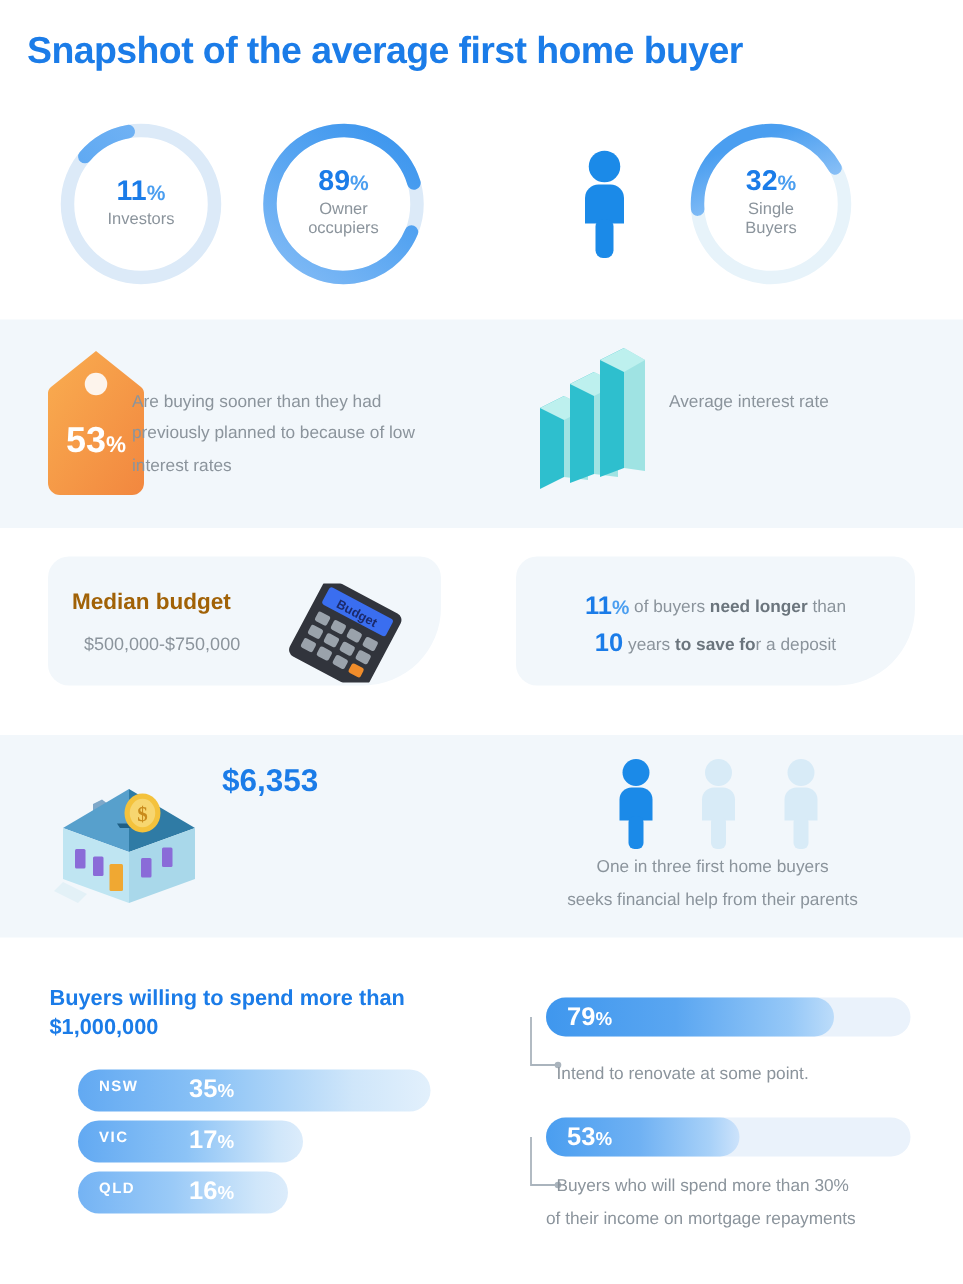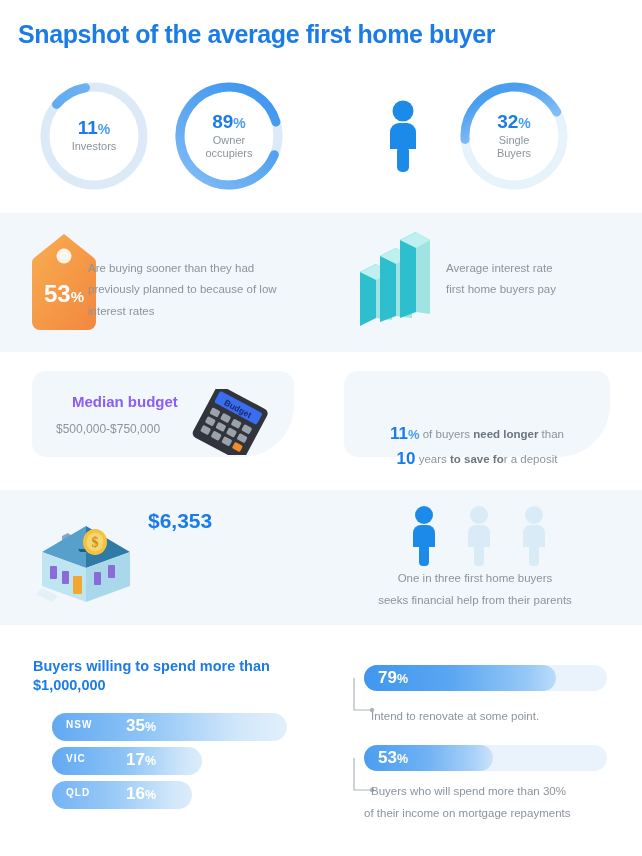--- a/index.html
+++ b/index.html
@@ -54,35 +54,35 @@
   .big-stat { font-size:17px; font-weight:bold; color:#1b7ce8; margin-bottom:4px; }
   .big-stat .pct { font-size:13px; color:#4a9ef0; }
 
   
   .card { position:absolute; background:#f2f7fb; }
   #card-budget {
     left:32px; top:371px; width:262px; height:86px;
     border-radius:14px 14px 52px 14px;
   }
   #card-budget .ctitle {
-    position:absolute; left:40px; top:22px;
-    font-size:15px; font-weight:bold; color:#8b5cf6;text-align:center;
+    position:absolute; left:16px; top:22px;
+    font-size:15px; font-weight:bold; color:#a16207;text-align:center;
   }
   #card-budget .cval {
     position:absolute; left:24px; top:51px;
     font-size:12px; color:#8b949c;
   }
   #calc { position:absolute; left:148px; top:18px; }
 
   #card-save {
     left:344px; top:371px; width:266px; height:86px;
     border-radius:14px 14px 52px 14px;
   }
   .save-line { position:absolute; left:0; width:266px; text-align:center;
-               font-size:11.5px; color:#8b949c; white-space:nowrap;margin-top:30px; }
+               font-size:11.5px; color:#8b949c; white-space:nowrap; }
   #save-l1 { top:23px; }
   #save-l2 { top:48px; }
   .save-line .n { font-size:17px; font-weight:bold; color:#1b7ce8;
                   vertical-align:-1px; }
   .save-line .n .pct { font-size:13px; color:#4a9ef0; }
   .save-line b { color:#6b757d; font-weight:bold; }
 
   
   #house { position:absolute; left:32px; top:516px; }
   #cost-block { position:absolute; left:148px; top:509px; width:180px; }
@@ -228,21 +228,20 @@
     <polygon points="28,26 44,18 60,26 44,34" fill="#bdf0ee"></polygon>
 
     <polygon points="48,10 64,2 64,82 48,88" fill="#2ebfce"></polygon>
     <polygon points="64,2 78,10 78,84 64,82" fill="#9fe3e3"></polygon>
     <polygon points="48,10 64,2 78,10 64,18" fill="#bdf0ee"></polygon>
   </svg>
 </div>
 <div id="rate-block">
   <div class="body-text">
     <div>Average interest rate</div>
-    <div>first home buyers pay</div>
   </div>
 </div>
 
 <div class="card" id="card-budget">
   <div class="ctitle">Median budget</div>
   <div class="cval">$500,000-$750,000</div>
   <div id="calc">
     <svg width="104" height="66" viewBox="0 0 104 66">
       <g transform="rotate(28 52 33)">
         <rect x="22" y="6" width="58" height="58" rx="5" fill="#31343c"></rect>

